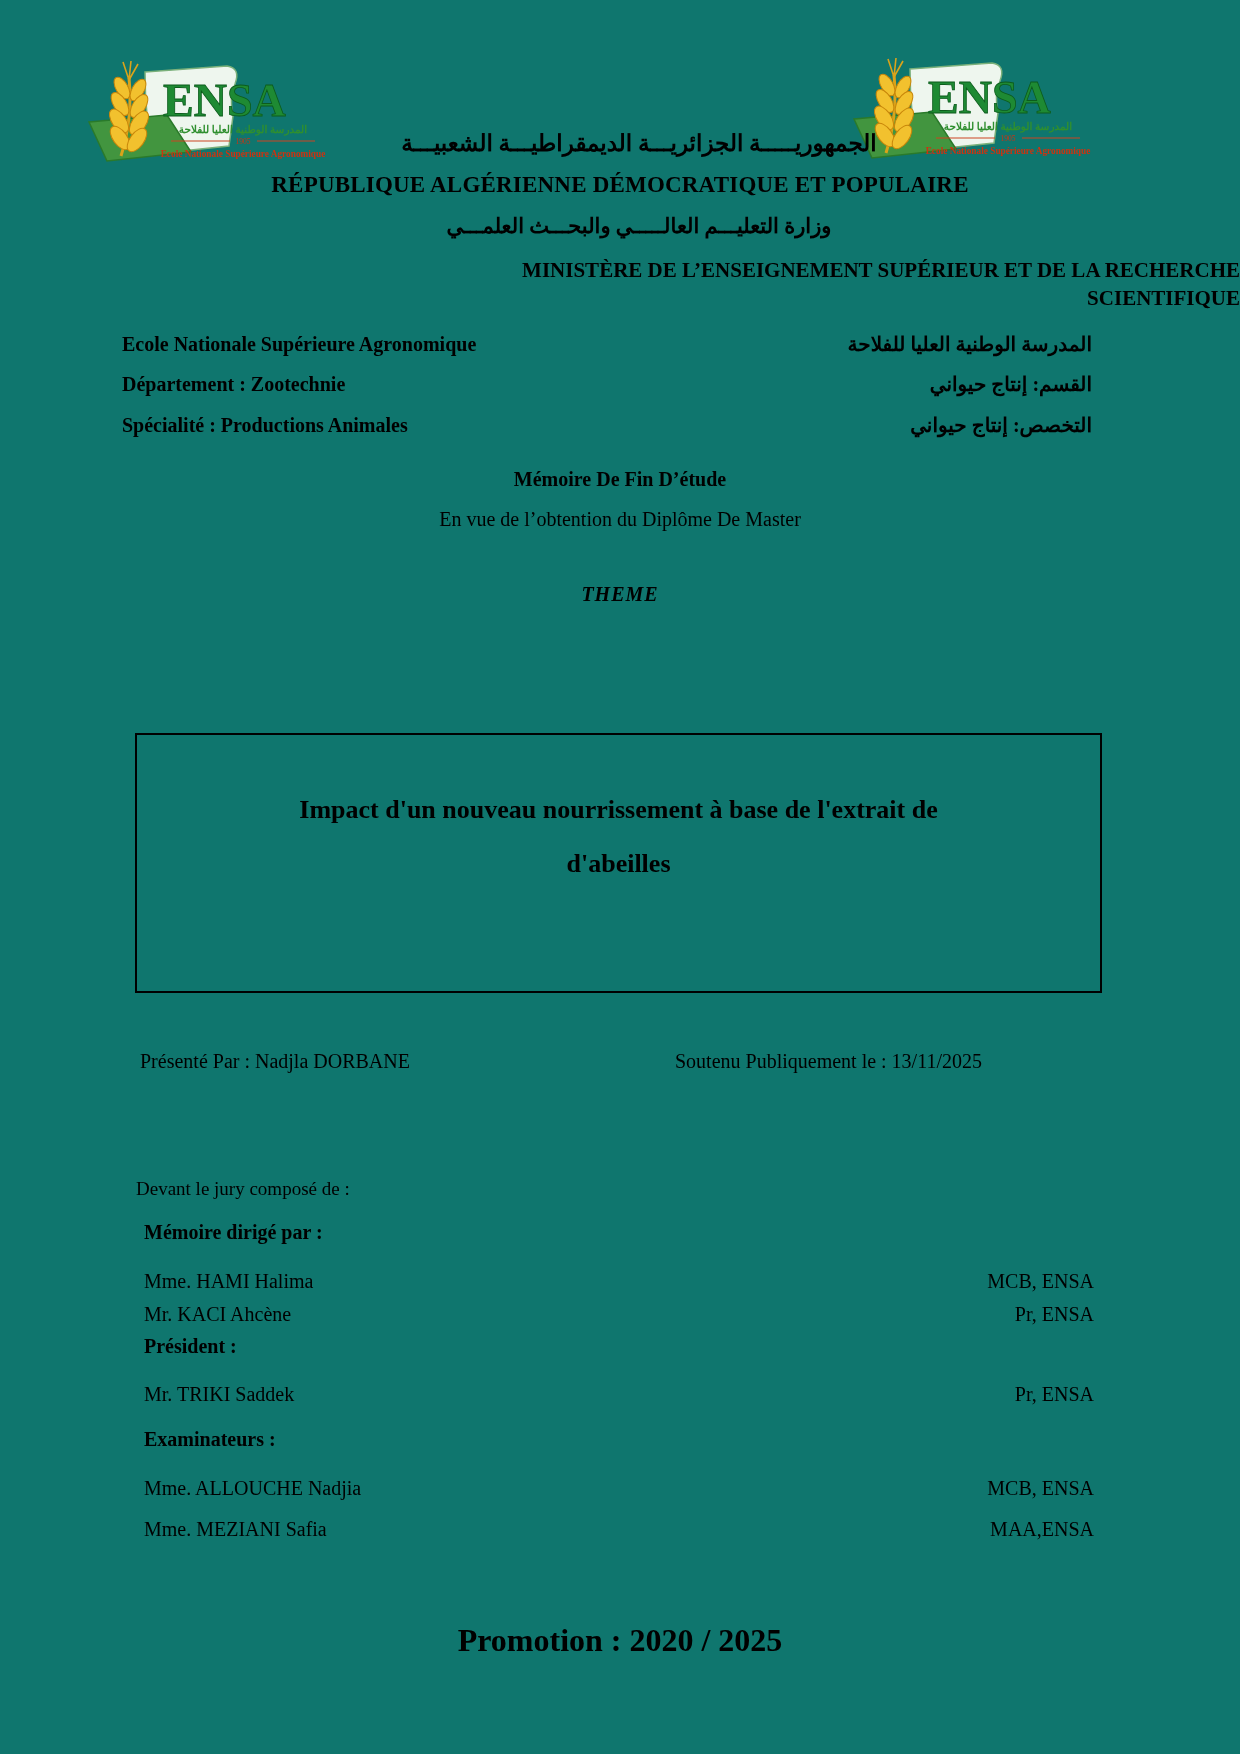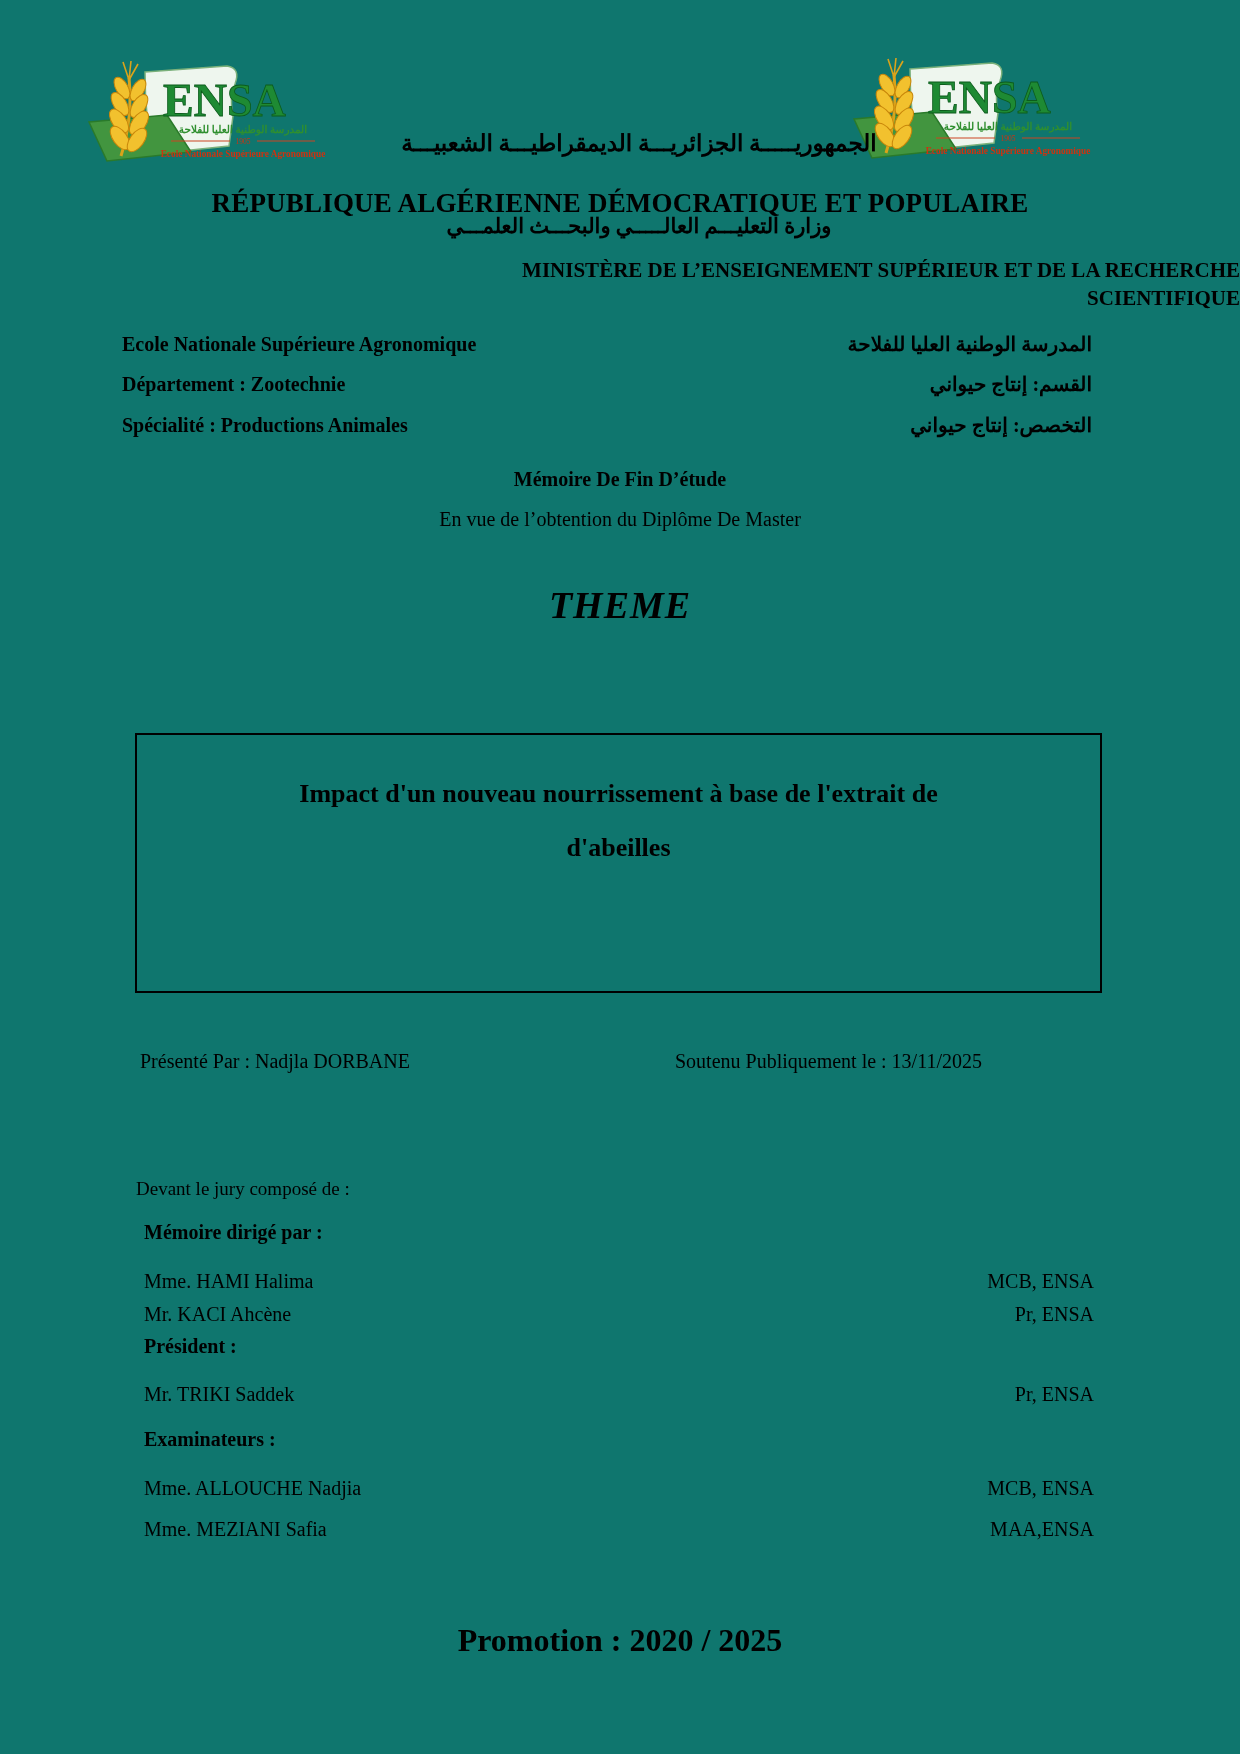--- a/index.html
+++ b/index.html
@@ -11,33 +11,33 @@
     font-family:"Liberation Serif","DejaVu Serif",serif;
     color:#000;
     overflow:hidden;
   }
   .abs{position:absolute;}
   .center{left:0;right:0;text-align:center;}
   .logo{width:252px;height:108px;}
   .ar{direction:rtl;padding-left:38px;}
   
   .ar-republic{top:130px;font-size:23px;font-weight:bold;}
-  .fr-republic{top:188px;font-size:27px;font-weight:bold;letter-spacing:.2px;}
+  .fr-republic{top:172px;font-size:23px;font-weight:bold;letter-spacing:.2px;}
   .ar-ministry{top:214px;font-size:21px;font-weight:bold;}
   .fr-ministry{top:256px;font-size:21px;font-weight:bold;line-height:28px;text-align:right;}
   
   .inst-row{left:122px;right:148px;display:flex;justify-content:space-between;align-items:baseline;font-size:20px;font-weight:bold;}
   .inst-1{top:332px;} .inst-2{top:372px;} .inst-3{top:413px;}
   .memoire-type{top:468px;font-size:20px;font-weight:bold;}
   .memoire-purpose{top:508px;font-size:20px;}
-  .theme-label{top:583px;font-size:38px;font-weight:bold;font-style:italic;letter-spacing:1px;}
+  .theme-label{top:583px;font-size:20px;font-weight:bold;font-style:italic;letter-spacing:1px;}
   .theme-box{
     top:733px;left:135px;width:967px;height:260px;
     border:2px solid #000;box-sizing:border-box;
-    padding-top:32px;
+    padding-top:48px;
   }
   .theme-title{text-align:center;font-size:26px;font-weight:bold;line-height:54px;}
   .present-row{top:1050px;left:140px;width:842px;display:flex;justify-content:space-between;font-size:20px;}
   .jury-intro{top:1178px;left:136px;font-size:19px;}
   .jury-head{left:144px;font-size:20px;font-weight:bold;}
   .jury-row{left:144px;right:146px;display:flex;justify-content:space-between;font-size:20px;}
   .jh-1{top:1221px;}
   .jr-1{top:1270px;} .jr-2{top:1303px;}
   .jh-2{top:1335px;}
   .jr-3{top:1383px;}

